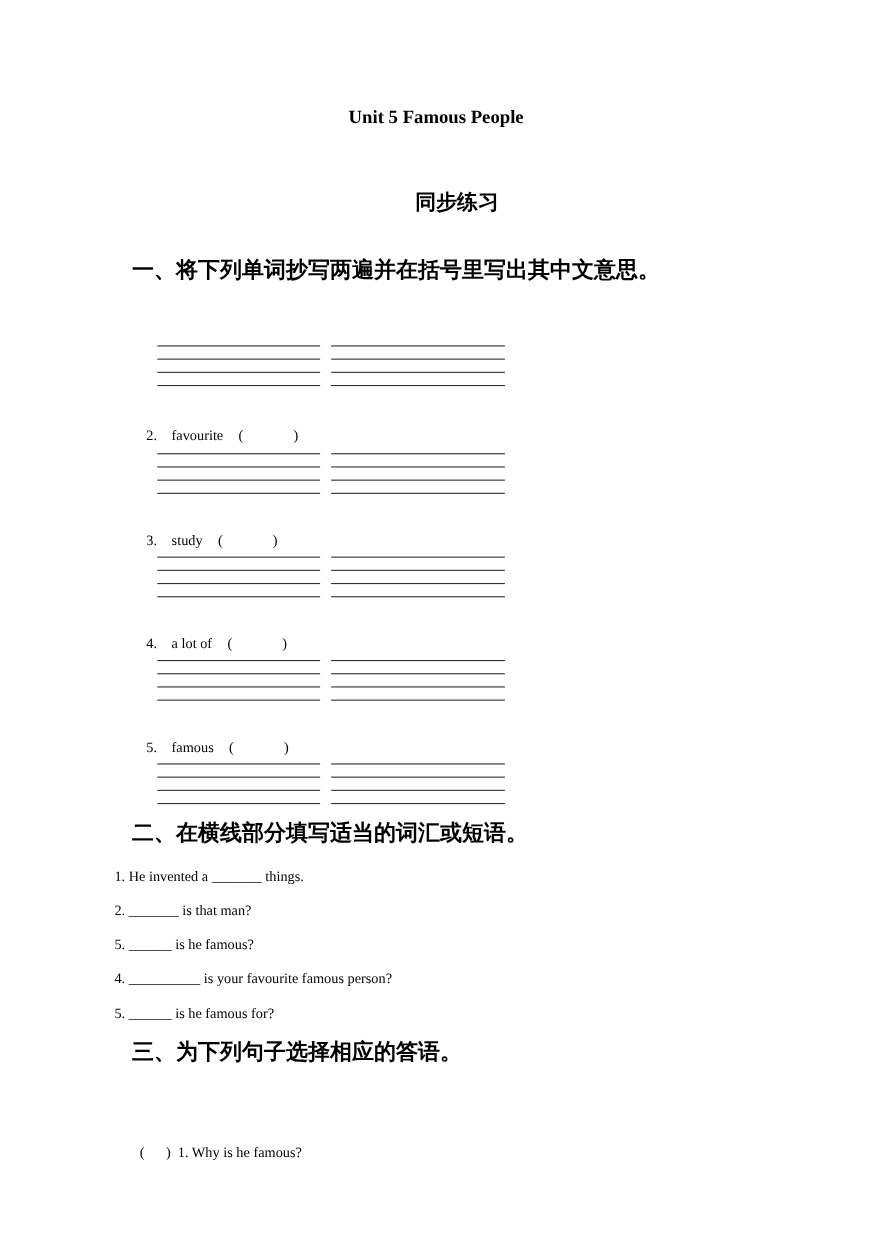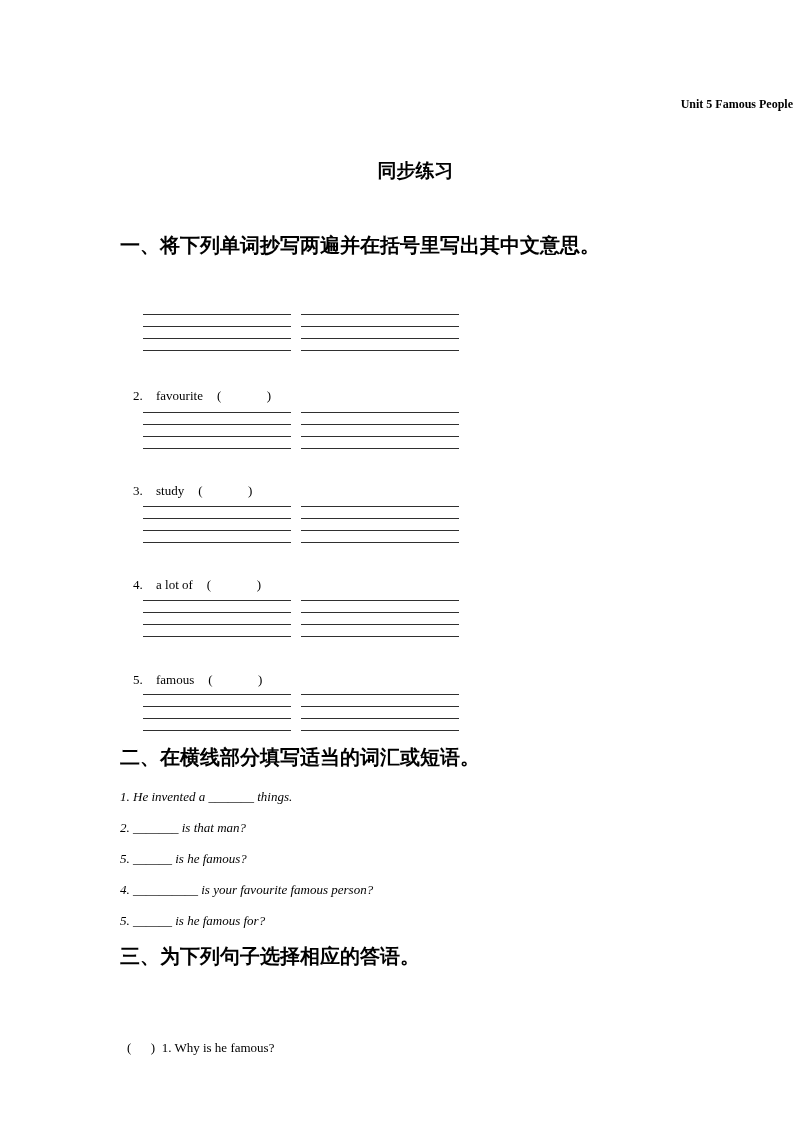--- a/index.html
+++ b/index.html
@@ -14,23 +14,23 @@
   }
   .page { position: absolute; inset: 0; background: #ffffff; }
 
   .center {
     position: absolute;
     left: 0;
     width: 100%;
     text-align: center;
     font-weight: 700;
   }
-  .title   { top: 97px;  font-size: 12px; text-align: right; }
+  .title   { top: 97px;  font-size: 17px; }
   .lesson  { top: 136px; font-size: 16px; letter-spacing: 0.5px; }
-  .tongbu  { top: 158px; font-size: 19px; font-family: "Liberation Sans", sans-serif; padding-left: 38px; }
+  .tongbu  { top: 171px; font-size: 19px; font-family: "Liberation Sans", sans-serif; padding-left: 38px; }
 
   .sec-heading {
     position: absolute;
     left: 120px;
     font-size: 20px;
     font-weight: 700;
     font-family: "Liberation Sans", sans-serif;
     white-space: pre;
   }
   .s1h { top: 232px; }
@@ -62,24 +62,23 @@
   .g3 { top: 506px; }
   .g4 { top: 600px; }
   .g5 { top: 694px; }
   .gcol { width: 148px; }
   .gcol.right { width: 158px; }
   .wline { height: 0; border-top: 1px solid #2f2f2f; }
   .wline + .wline { margin-top: 11px; }
 
   .fitem {
     position: absolute;
-    left: 120px;
+    left: 104px;
     font-size: 13px;
     white-space: pre;
-    font-style: italic;
   }
   .f1 { top: 789px; }
   .f2 { top: 820px; }
   .f3 { top: 851px; }
   .f4 { top: 882px; }
   .f5 { top: 913px; }
 
   .mitem {
     position: absolute;
     left: 127px;

